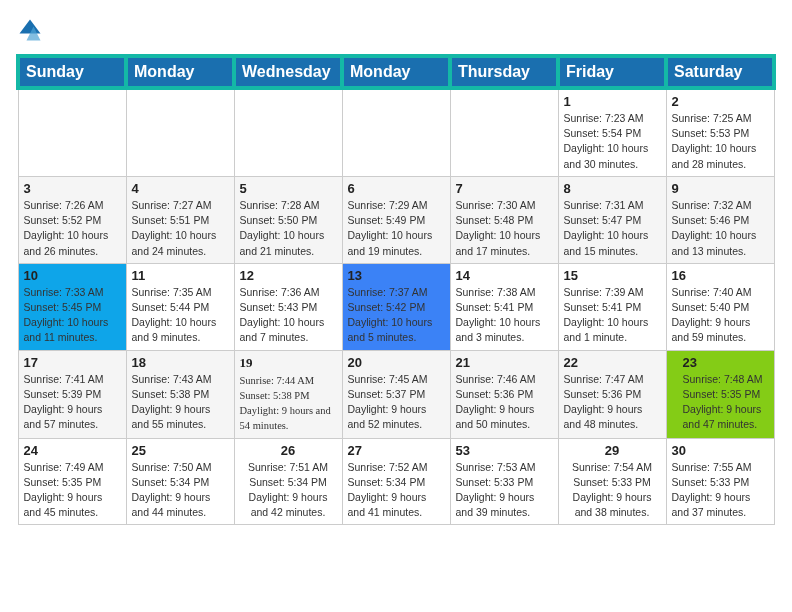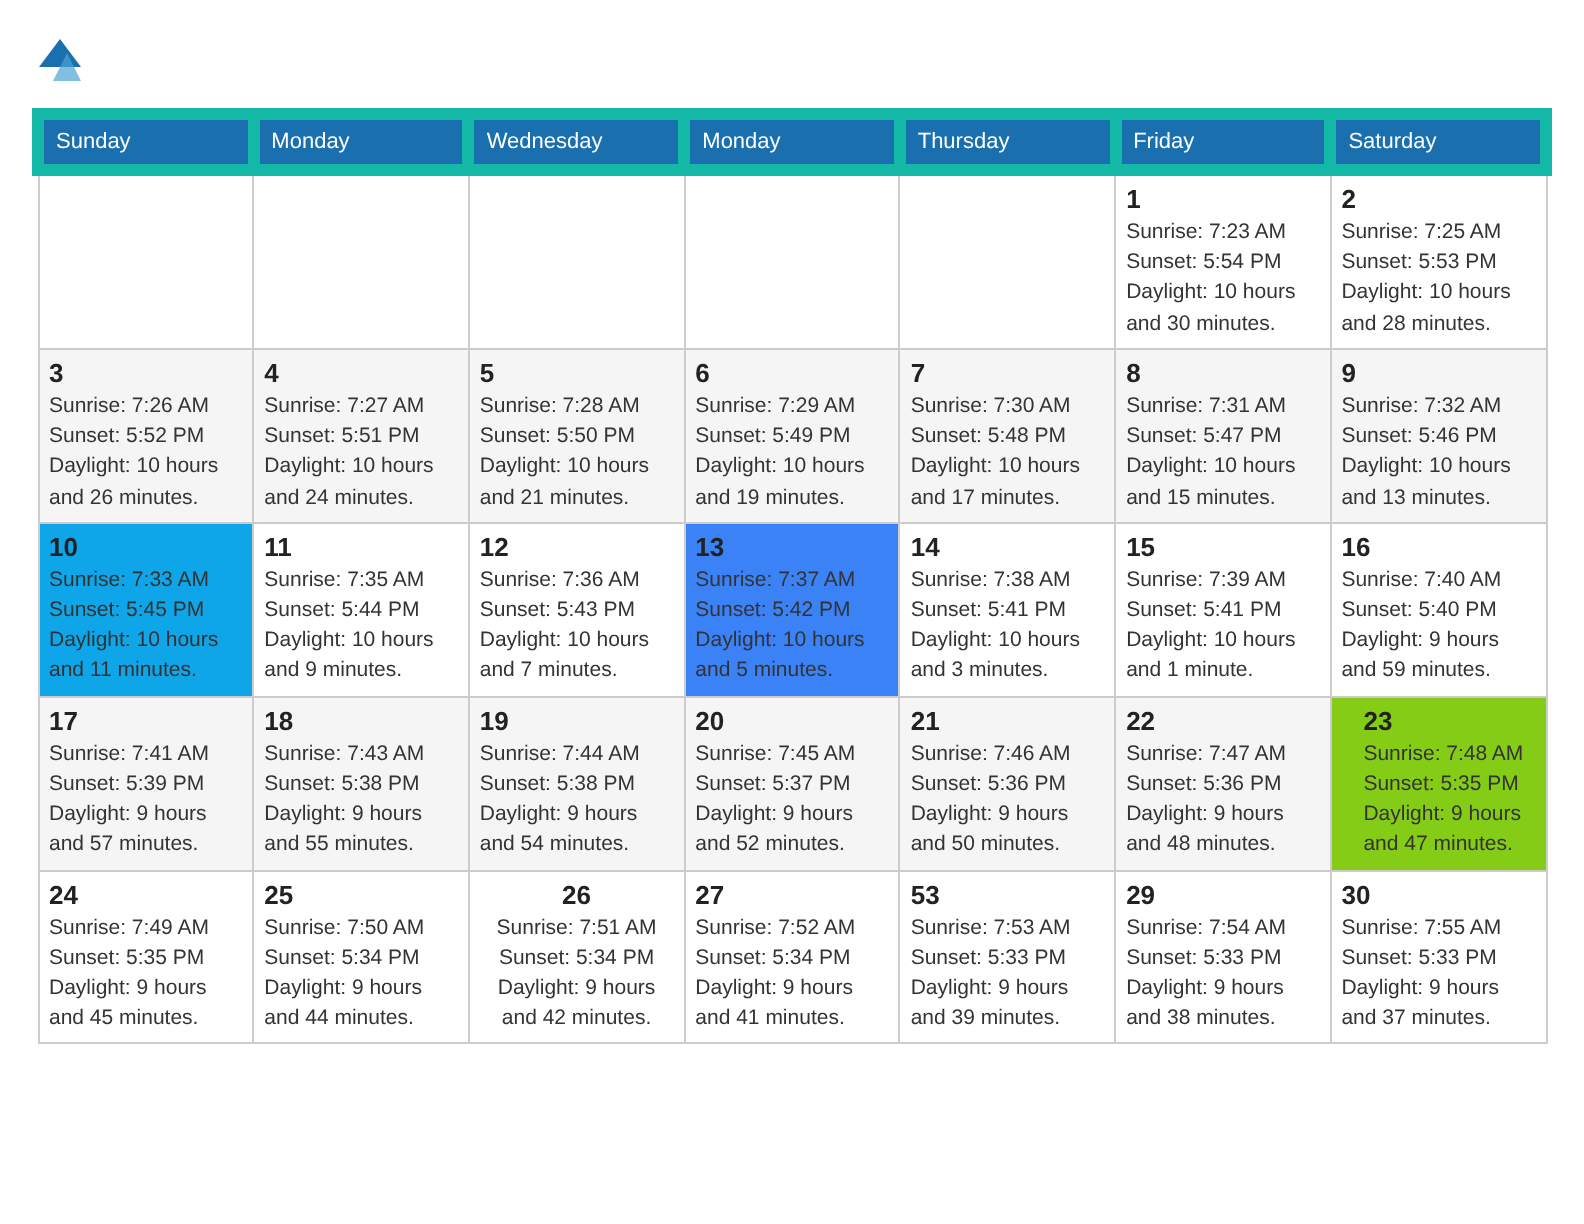--- a/index.html
+++ b/index.html
@@ -45,23 +45,23 @@
     .calendar {
       width: 100%;
       border-collapse: collapse;
       font-size: 11px;
     }
     .calendar th {
       background: #1a6faf;
       color: #fff;
       text-align: left;
       padding: 5px 6px;
-      font-size: 11px;
-      font-weight: normal;
-      border: 6px solid #14b8a6;
+      font-size: 16px;
+      font-weight: bold;
+      border: 4px solid #14b8a6;
     }
     .calendar td {
       vertical-align: top;
       padding: 4px 5px;
       border: 1px solid #ccc;
       width: 108px;
       min-height: 70px;
       background: #fff;
     }
     .calendar tr:nth-child(even) td {
@@ -232,21 +232,21 @@
           <div class="day-info">Sunrise: 7:41 AM
 Sunset: 5:39 PM
 Daylight: 9 hours and 57 minutes.</div>
         </td>
         <td style="background: rgb(245, 245, 245);">
           <span class="day-num">18</span>
           <div class="day-info">Sunrise: 7:43 AM
 Sunset: 5:38 PM
 Daylight: 9 hours and 55 minutes.</div>
         </td>
-        <td style="background: rgb(245, 245, 245);">
+        <td style="background: rgb(245, 245, 245); font-family: Liberation Serif, serif;">
           <span class="day-num">19</span>
           <div class="day-info">Sunrise: 7:44 AM
 Sunset: 5:38 PM
 Daylight: 9 hours and 54 minutes.</div>
         </td>
         <td style="background: rgb(245, 245, 245);">
           <span class="day-num">20</span>
           <div class="day-info">Sunrise: 7:45 AM
 Sunset: 5:37 PM
 Daylight: 9 hours and 52 minutes.</div>
@@ -294,21 +294,21 @@
           <div class="day-info">Sunrise: 7:52 AM
 Sunset: 5:34 PM
 Daylight: 9 hours and 41 minutes.</div>
         </td>
         <td style="background: rgb(255, 255, 255);">
           <span class="day-num">53</span>
           <div class="day-info">Sunrise: 7:53 AM
 Sunset: 5:33 PM
 Daylight: 9 hours and 39 minutes.</div>
         </td>
-        <td style="background: rgb(255, 255, 255);">
+        <td style="background: rgb(255, 255, 255); text-align: center;">
           <span class="day-num">29</span>
           <div class="day-info">Sunrise: 7:54 AM
 Sunset: 5:33 PM
 Daylight: 9 hours and 38 minutes.</div>
         </td>
         <td style="background: rgb(255, 255, 255);">
           <span class="day-num">30</span>
           <div class="day-info">Sunrise: 7:55 AM
 Sunset: 5:33 PM
 Daylight: 9 hours and 37 minutes.</div>

